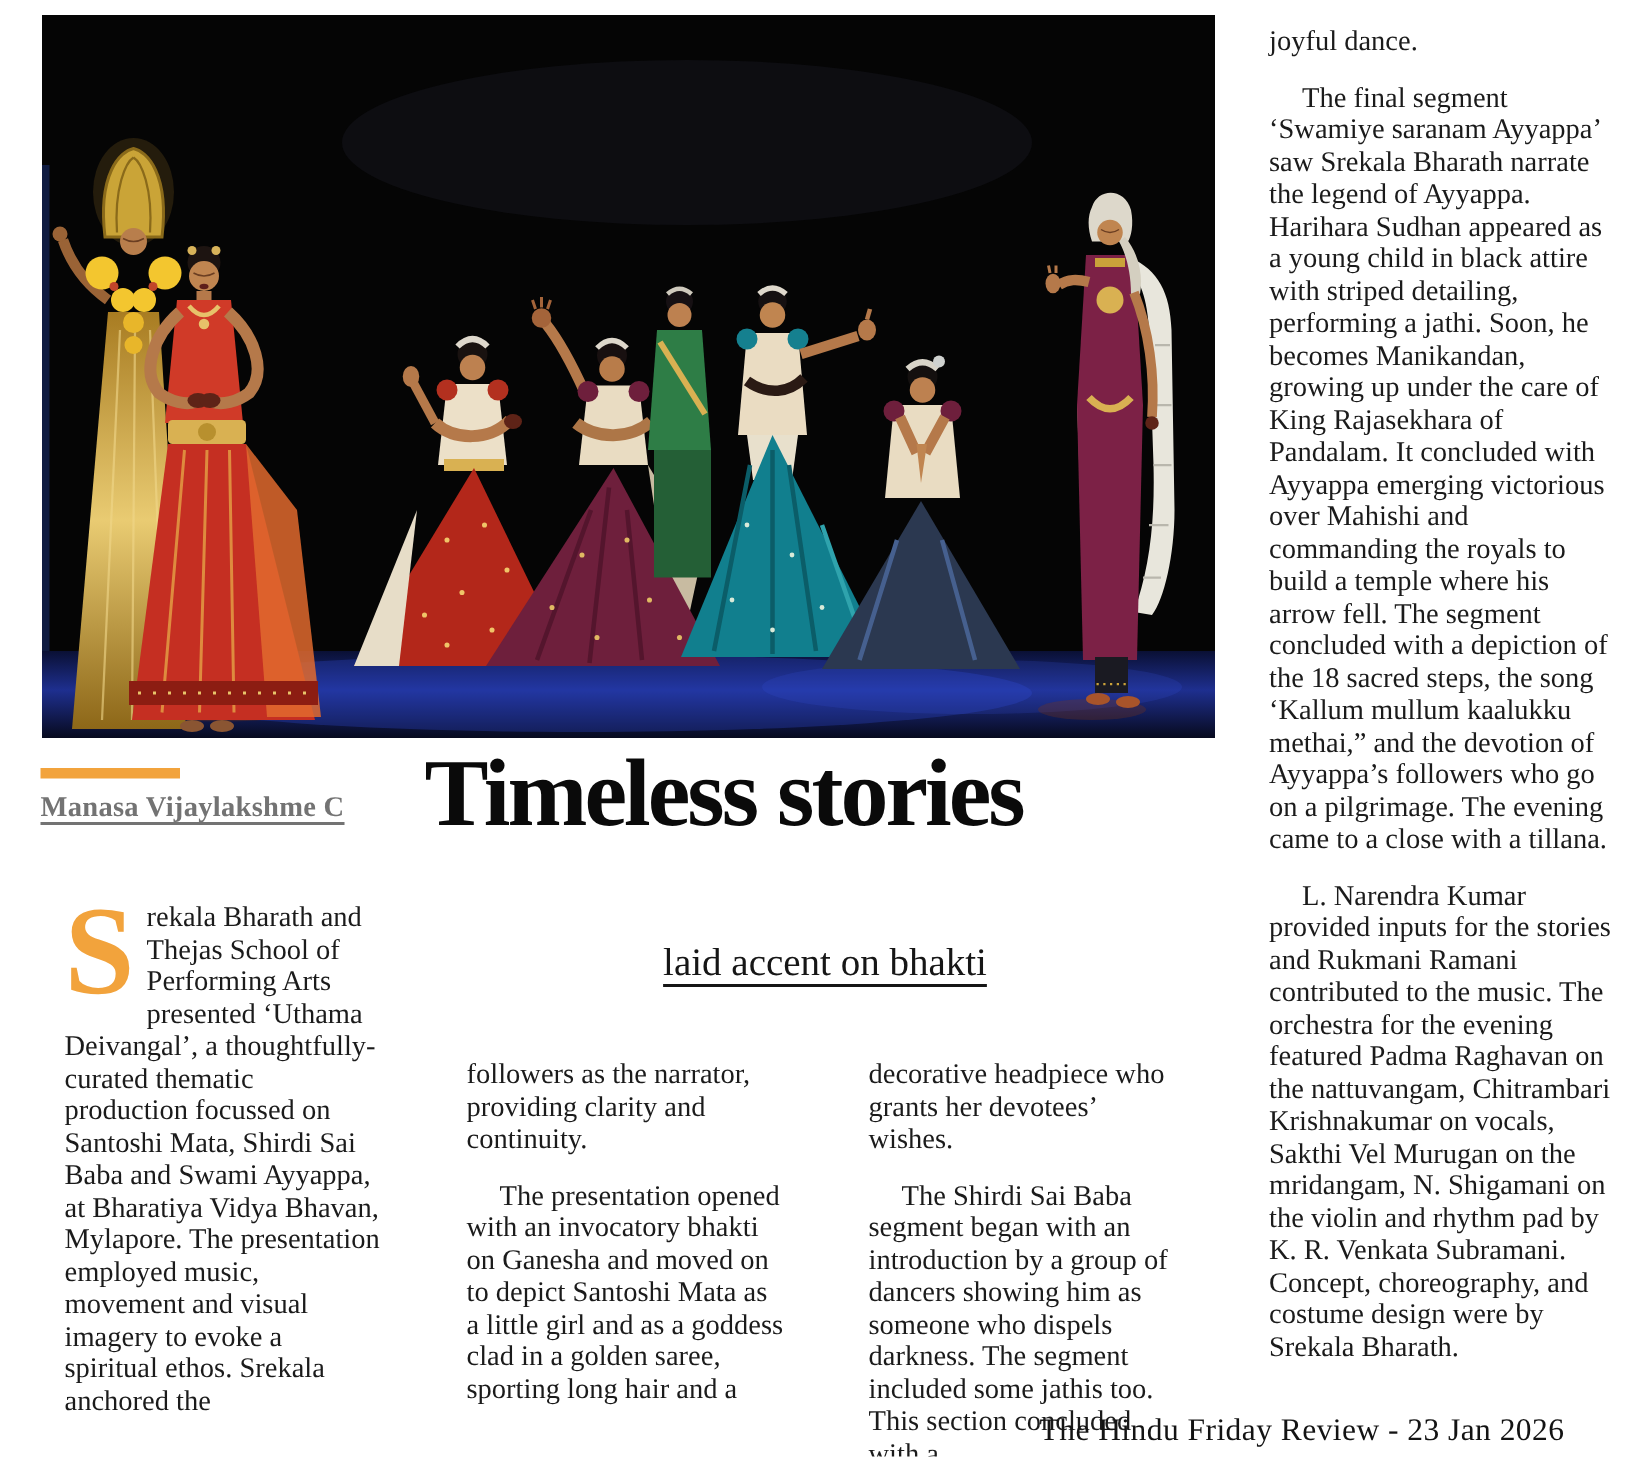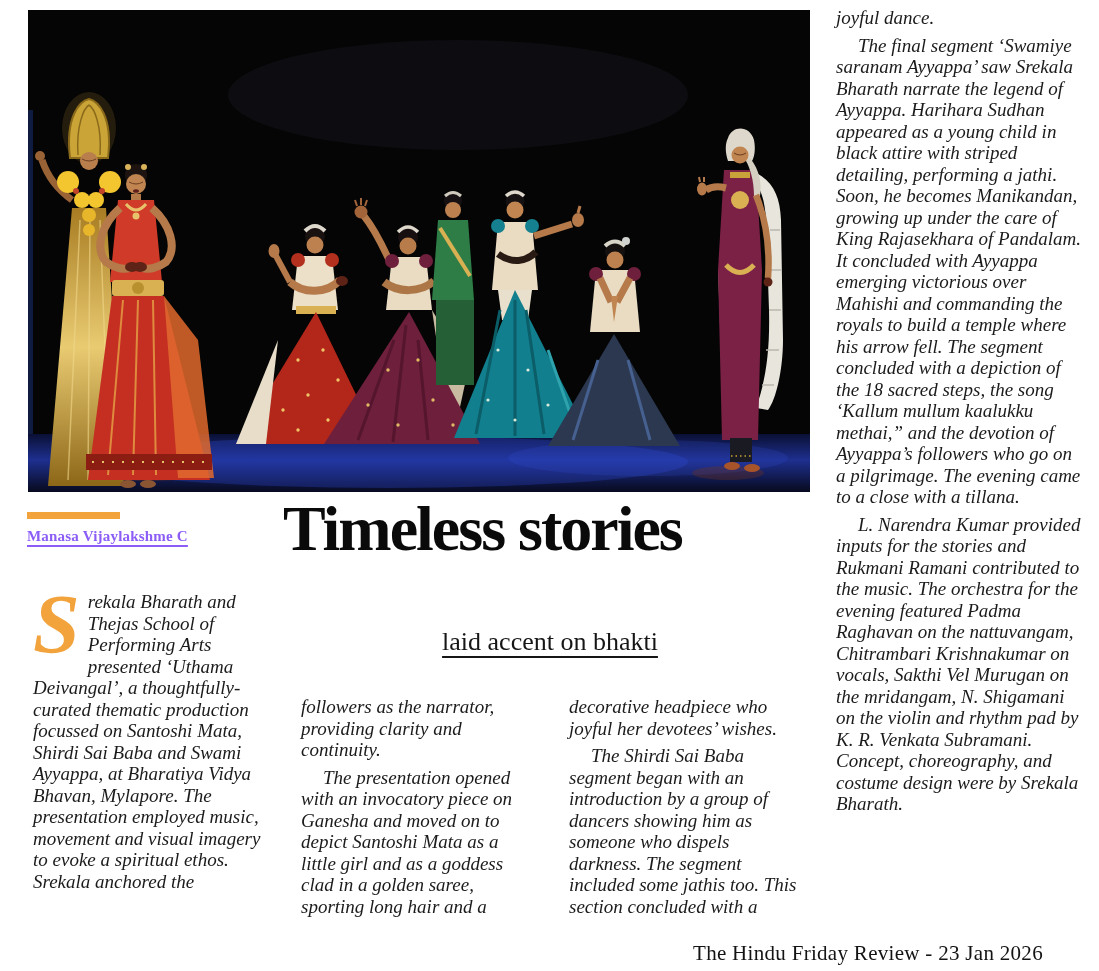--- a/index.html
+++ b/index.html
@@ -2,33 +2,33 @@
 <html><head>
 <meta charset="utf-8">
 <style>
   html,body{margin:0;padding:0;background:#ffffff;}
   body{width:1099px;height:971px;position:relative;font-family:"Liberation Serif",serif;overflow:hidden;}
 
   .photo{position:absolute;left:28px;top:10px;width:782px;height:482px;margin:0;}
   .photo svg{display:block;width:100%;height:100%;}
 
   .accent-bar{position:absolute;left:27px;top:512px;width:93px;height:7px;background:#F2A33C;}
-  .byline{position:absolute;left:27px;top:528px;font-size:15px;font-weight:bold;color:#8b5cf6;
+  .byline{position:absolute;left:27px;top:528px;font-size:19px;font-weight:bold;color:#737373;
           text-decoration:underline;text-underline-offset:4px;text-decoration-thickness:1.5px;
           letter-spacing:.2px;}
 
   .headline{position:absolute;left:283px;top:496px;width:534px;margin:0;text-align:left;
             font-size:64px;line-height:66px;font-weight:900;letter-spacing:-2px;color:#0a0a0a;
             font-family:"Liberation Serif",serif;}
   .subhead{position:absolute;left:283px;top:592px;width:534px;text-align:center;
            font-size:26px;line-height:33px;color:#161616;}
   .subhead .subline{text-decoration:underline;text-underline-offset:6px;text-decoration-thickness:1.5px;}
 
   .col{position:absolute;font-size:19px;line-height:21.5px;color:#1b1b1b;}
-  .col p{margin:6px;font-style:italic;}
+  .col p{margin:16px;}
   .col p.indent{text-indent:22px;}
   .col1{left:27px;top:585px;width:244px;}
   .col2{left:295px;top:690px;width:244px;}
   .col3{left:563px;top:690px;width:241px;}
   .col4{left:830px;top:1px;width:261px;}
 
   .dropcap{float:left;color:#F2A33C;font-weight:bold;font-size:84px;line-height:62px;
            padding:3px 8px 0 0;font-family:"Liberation Serif",serif;}
 
   .footer{position:absolute;left:693px;top:925px;font-size:21px;color:#131313;letter-spacing:.3px;margin-top:16px;}
@@ -241,25 +241,25 @@
     <br>
     <span class="subline">laid accent on bhakti</span>
   </div>
 
   <div class="col col1">
     <p><span class="dropcap">S</span><span>rekala Bharath and Thejas School of Performing Arts presented ‘Uthama Deivangal’, a thoughtfully-curated thematic production focussed on Santoshi Mata, Shirdi Sai Baba and Swami Ayyappa, at Bharatiya Vidya Bhavan, Mylapore. The presentation employed music, movement and visual imagery to evoke a spiritual ethos. Srekala anchored the</span></p>
   </div>
 
   <div class="col col2">
     <p>followers as the narrator, providing clarity and continuity.</p>
-    <p class="indent">The presentation opened with an invocatory piece on Ganesha and moved on to depict Santoshi Mata as a little girl and as a goddess clad in a golden saree, sporting long hair and a</p>
+    <p class="indent">The presentation opened with an invocatory bhakti on Ganesha and moved on to depict Santoshi Mata as a little girl and as a goddess clad in a golden saree, sporting long hair and a</p>
   </div>
 
   <div class="col col3">
-    <p>decorative headpiece who joyful her devotees’ wishes.</p>
+    <p>decorative headpiece who grants her devotees’ wishes.</p>
     <p class="indent">The Shirdi Sai Baba segment began with an introduction by a group of dancers showing him as someone who dispels darkness. The segment included some jathis too. This section concluded with a</p>
   </div>
 
   <div class="col col4">
     <p>joyful dance.</p>
     <p class="indent">The final segment ‘Swamiye saranam Ayyappa’ saw Srekala Bharath narrate the legend of Ayyappa. Harihara Sudhan appeared as a young child in black attire with striped detailing, performing a jathi. Soon, he becomes Manikandan, growing up under the care of King Rajasekhara of Pandalam. It concluded with Ayyappa emerging victorious over Mahishi and commanding the royals to build a temple where his arrow fell. The segment concluded with a depiction of the 18 sacred steps, the song ‘Kallum mullum kaalukku methai,” and the devotion of Ayyappa’s followers who go on a pilgrimage. The evening came to a close with a tillana.</p>
     <p class="indent">L. Narendra Kumar provided inputs for the stories and  Rukmani Ramani contributed to the music. The orchestra for the evening featured Padma Raghavan on the nattuvangam, Chitrambari Krishnakumar on vocals, Sakthi Vel Murugan on the mridangam, N. Shigamani on the violin and rhythm pad by K. R. Venkata Subramani. Concept, choreography, and costume design were  by Srekala Bharath.</p>
   </div>
 
   <div class="footer">The Hindu Friday Review - 23 Jan 2026</div>

